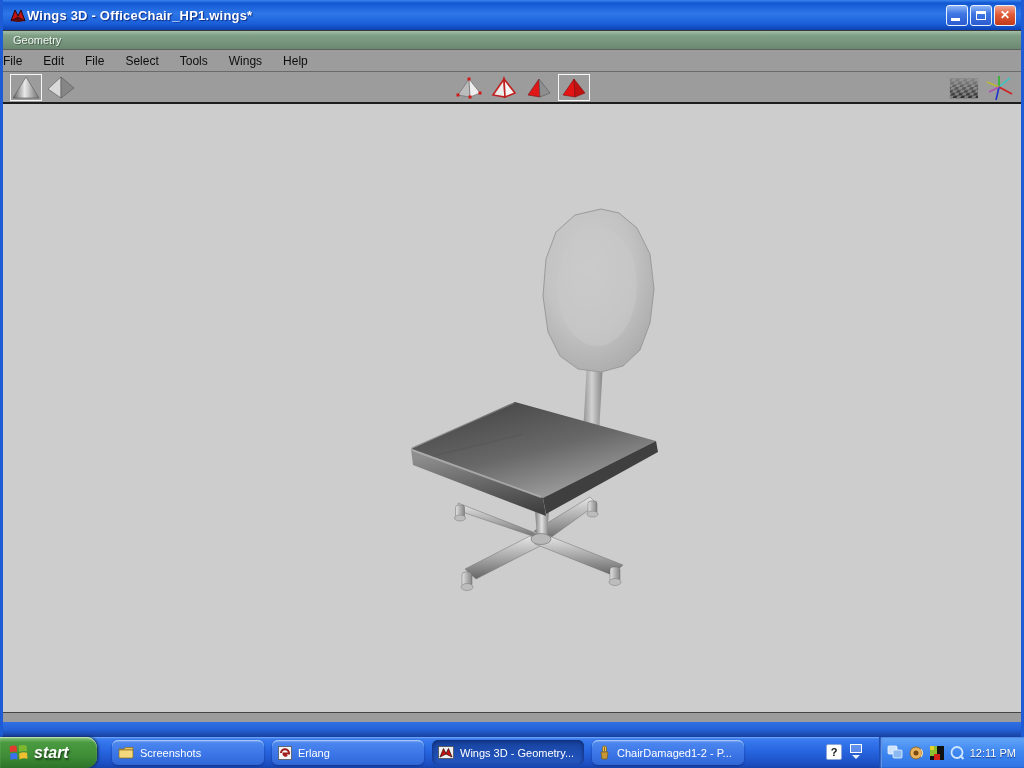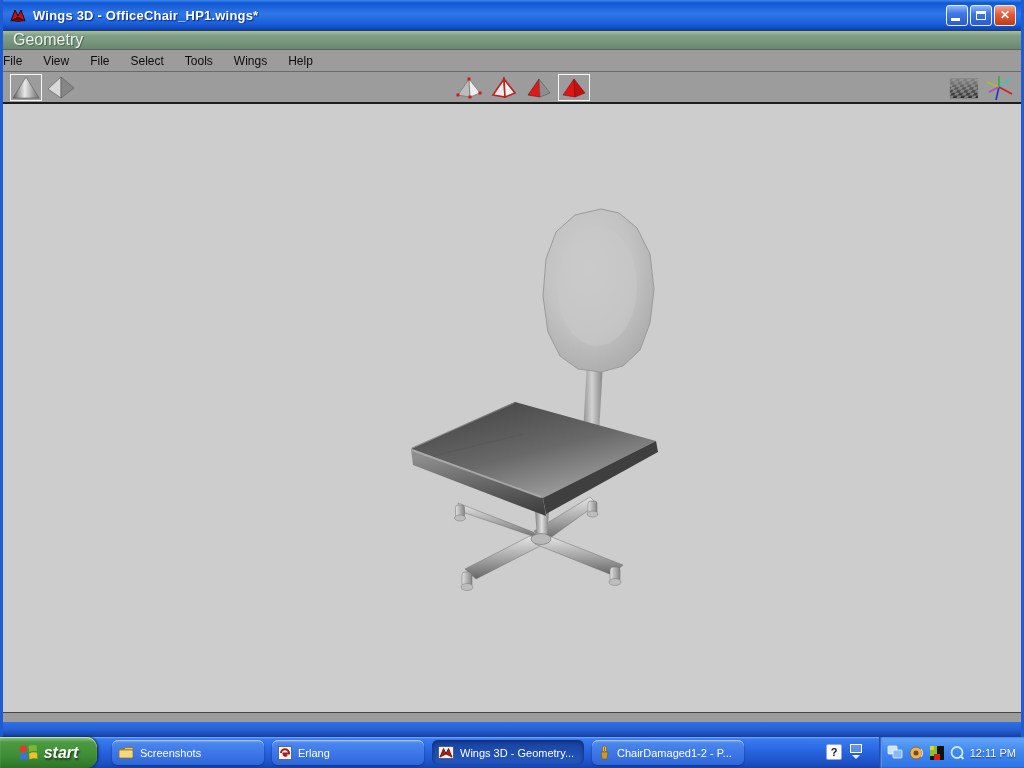--- a/index.html
+++ b/index.html
@@ -6,34 +6,34 @@
   html,body { width:1024px; height:768px; overflow:hidden; background:#000;
     font-family:"Liberation Sans", sans-serif; }
   #screen { position:relative; width:1024px; height:768px; }
 
   
   .window { position:absolute; left:0; top:0; width:1024px; height:737px;
     display:flex; flex-direction:column;
     border-left:3px solid #1e5cd6; border-right:3px solid #1e5cd6; background:#cdcdcd; }
   .titlebar { height:30px; flex:0 0 30px; display:flex; align-items:center; padding:0 5px 0 7px;
     background:linear-gradient(180deg,#3a86ee 0%,#1257d2 10%,#2e77e8 45%,#1a5ed8 80%,#0c41b4 100%); }
-  .title-text { color:#fff; font-size:13px; font-weight:bold; margin-left:6px;
+  .title-text { color:#fff; font-size:13px; font-weight:bold; margin-left:0;
     text-shadow:1px 1px 1px #0a2a80; letter-spacing:.2px; flex:1; white-space:nowrap; overflow:hidden; }
   .winbtns { display:flex; gap:2px; }
   .winbtn { width:22px; height:21px; border-radius:3px; border:1px solid #eaf2fc;
     background:linear-gradient(180deg,#8fb6f6 0%,#3f77e4 40%,#2a5cd0 100%);
     display:flex; align-items:center; justify-content:center; position:relative; cursor:pointer; }
   .winbtn.close { background:linear-gradient(180deg,#f2a490 0%,#e25b38 45%,#c23a18 100%); }
   .glyph-min { position:absolute; left:4px; bottom:4px; width:9px; height:3px; background:#fff; }
   .glyph-max { width:10px; height:9px; border:1px solid #fff; border-top:3px solid #fff; }
   .glyph-close { color:#fff; font-size:12px; font-weight:bold; line-height:1; }
 
   .geobar { height:19px; flex:0 0 19px; border-top:1px solid #3a3a3a;
     background:linear-gradient(180deg,#a5bfa8 0%,#80a086 25%,#74927a 70%,#6a8870 100%);
-    color:#eef2ee; font-size:16px; display:flex; align-items:center; padding-left:10px;
+    color:#eef2ee; font-size:11px; display:flex; align-items:center; padding-left:10px;
     text-shadow:1px 1px 0 #4c6452; }
 
   .menubar { height:22px; flex:0 0 22px; border-top:1px solid #606060; background:#9c9c9c;
     display:flex; align-items:center; font-size:12px; color:#0d0d0d; }
   .menubar span { margin-right:21px; cursor:default; }
 
   .toolbar { height:33px; flex:0 0 33px; border-top:1px solid #6a6a6a; border-bottom:2px solid #1c1c1c;
     background:#9c9c9c; position:relative; }
   .toolgroup { position:absolute; top:2px; display:flex; gap:3px; }
   .tg-left { left:7px; } .tg-center { left:450px; } .tg-right { right:6px; }
@@ -50,23 +50,23 @@
   .win-bottom { height:15px; flex:0 0 15px;
     background:linear-gradient(180deg,#2f70e4 0%,#2561d6 50%,#173f9e 100%); }
 
   
   .taskbar { position:absolute; left:0; top:737px; width:1024px; height:31px;
     background:linear-gradient(180deg,#77aef8 0%,#3b7cf0 6%,#2766e0 45%,#1d50c4 85%,#1544ad 100%); }
   .startbtn { position:absolute; left:0; top:0; width:97px; height:31px;
     border-radius:0 11px 11px 0; cursor:pointer;
     background:linear-gradient(180deg,#8cc681 0%,#4a9a41 18%,#3f8e37 60%,#2d7328 100%);
     box-shadow:inset 0 1px 1px #c2e2b8, 1px 0 3px #123; 
-    display:flex; align-items:center; gap:6px; 
+    display:flex; align-items:center; gap:6px; padding-left:9px;
     color:#fff; font-size:16px; font-weight:bold; font-style:italic;
-    text-shadow:1px 2px 2px #1c3c16;justify-content:center; }
+    text-shadow:1px 2px 2px #1c3c16; }
   .taskbtns { position:absolute; left:112px; top:3px; display:flex; gap:8px; }
   .taskbtn { width:152px; height:25px; border-radius:6px; cursor:pointer;
     background:linear-gradient(180deg,#86aef6 0%,#4a86ee 12%,#3a74e6 60%,#3067d6 100%);
     box-shadow:0 1px 2px #12348a, inset 0 1px 0 #a6c6f8;
     display:flex; align-items:center; gap:6px; padding:0 6px;
     color:#fff; font-size:11px; white-space:nowrap; overflow:hidden; }
   .taskbtn.active { background:linear-gradient(180deg,#17429e 0%,#1f4fb4 55%,#2557c0 100%);
     box-shadow:inset 0 1px 4px #0c2668; }
   .taskbtn .lbl { overflow:hidden; text-overflow:ellipsis; }
   .notif { position:absolute; top:7px; display:flex; align-items:center; }
@@ -108,21 +108,21 @@
           </div>
       </div>
     </div>
 
     <div class="geobar">
       <span>Geometry</span>
     </div>
 
     <div class="menubar">
       <span>File</span>
-      <span>View</span>
+      <span>Edit</span>
       <span>File</span>
       <span>Select</span>
       <span>Tools</span>
       <span>Wings</span>
       <span>Help</span>
     </div>
 
     <div class="toolbar">
 
       <div class="toolgroup tg-left">

